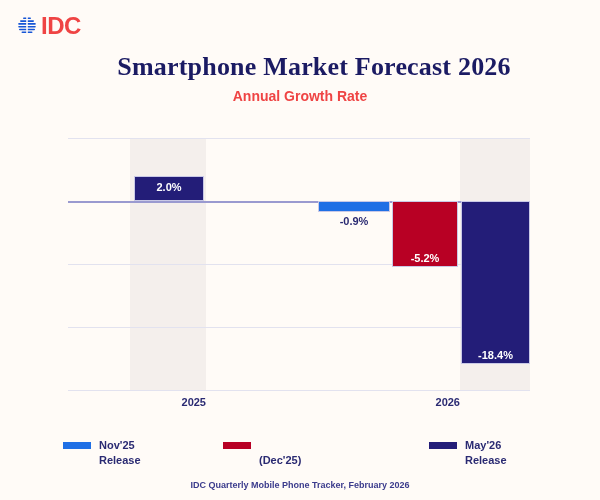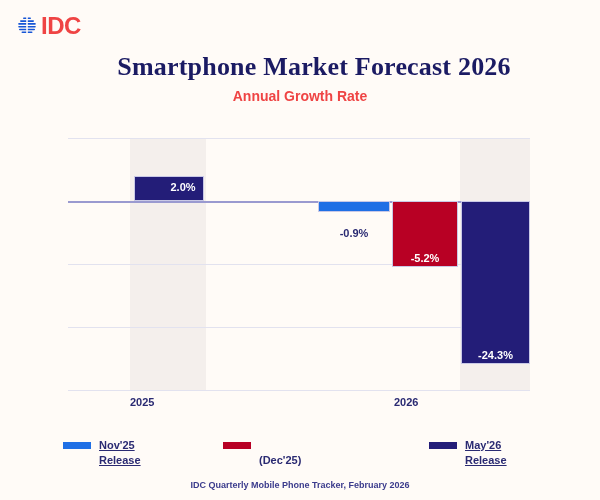--- a/index.html
+++ b/index.html
@@ -94,26 +94,26 @@
     border: 1px solid #c9c9e6;
   }
   .bar-label {
     position: absolute;
     text-align: center;
     font-size: 11px;
     font-weight: bold;
     white-space: nowrap;
   }
   .bar-label.inside { color: #ffffff; }
-  .bar-label.outside { color: #2a2a72; margin-top: 12px; }
+  .bar-label.outside { color: #2a2a72; }
 
   .xtick {
     position: absolute;
     top: 258px;
-    text-align: left;
+    text-align: right;
     font-size: 11px;
     font-weight: bold;
     color: #2a2a72;
   }
 
   
   .legend {
     position: absolute;
     left: 0;
     top: 438px;
@@ -133,21 +133,21 @@
     margin-top: 4px;
     flex: none;
   }
   .legend-label {
     font-size: 11px;
     font-weight: bold;
     color: #2a2a72;
     line-height: 15px;
     width: 118px;
   }
-  .legend-label.narrow { width: 72px; text-decoration: underline; }
+  .legend-label.narrow { width: 72px; }
 
   
   .footer {
     position: absolute;
     left: 0;
     top: 480px;
     width: 600px;
     text-align: center;
     font-size: 9px;
     font-weight: bold;
@@ -180,30 +180,30 @@
   <div class="band band-2025"></div>
   <div class="band band-2026"></div>
 
   <div class="gridline" style="top:0px;"></div>
   <div class="gridline zero" style="top:63px;"></div>
   <div class="gridline" style="top:126px;"></div>
   <div class="gridline" style="top:189px;"></div>
   <div class="gridline" style="top:252px;"></div>
 
   <div class="bar" style="left:66px; width:70px; top:37.8px; height:25.2px; background:#231d78;"></div>
-  <div class="bar-label inside" style="left:80px; width:70px; top:43px;">2.0%</div>
+  <div class="bar-label inside" style="left:66px; width:70px; top:43px;">2.0%</div>
 
   <div class="bar" style="left:250px; width:72px; top:63px; height:11.3px; background:#1f6fe5;"></div>
   <div class="bar-label outside" style="left:250px; width:72px; top:77px;">-0.9%</div>
 
   <div class="bar" style="left:324px; width:66px; top:63px; height:65.5px; background:#b80024;"></div>
   <div class="bar-label inside" style="left:324px; width:66px; top:114px;">-5.2%</div>
 
   <div class="bar" style="left:393px; width:69px; top:63px; height:162.5px; background:#231d78;"></div>
-  <div class="bar-label inside" style="left:393px; width:69px; top:211px;">-24.3%</div>
+  <div class="bar-label inside" style="left:393px; width:69px; top:211px;">-18.4%</div>
 
   <div class="xtick" style="left:62px; width:76px;">2025</div>
   <div class="xtick" style="left:326px; width:66px;">2026</div>
 </div>
 
 <div class="legend">
   <div class="legend-item">
     <span class="legend-swatch" style="background:#1f6fe5;"></span>
     <span class="legend-label narrow">
       <span>Nov'25</span><br>

